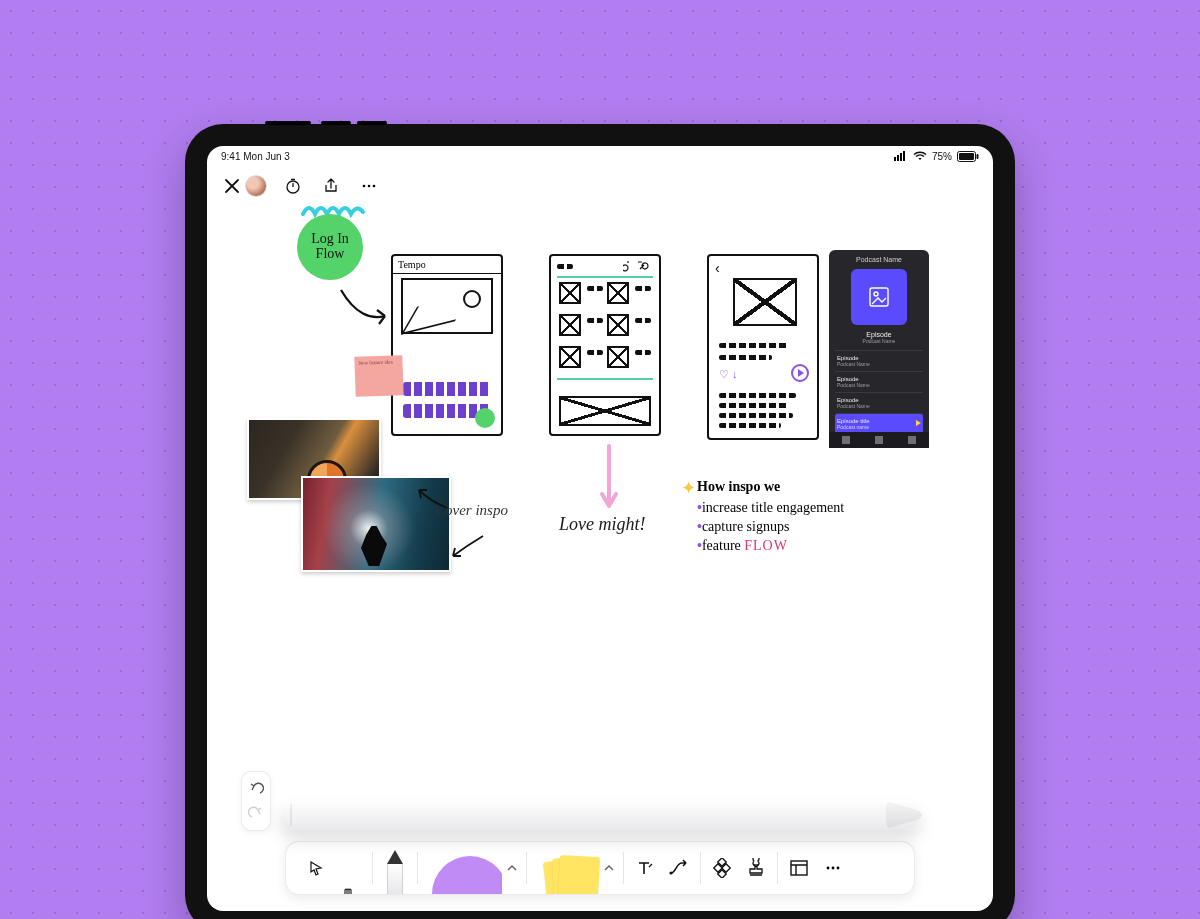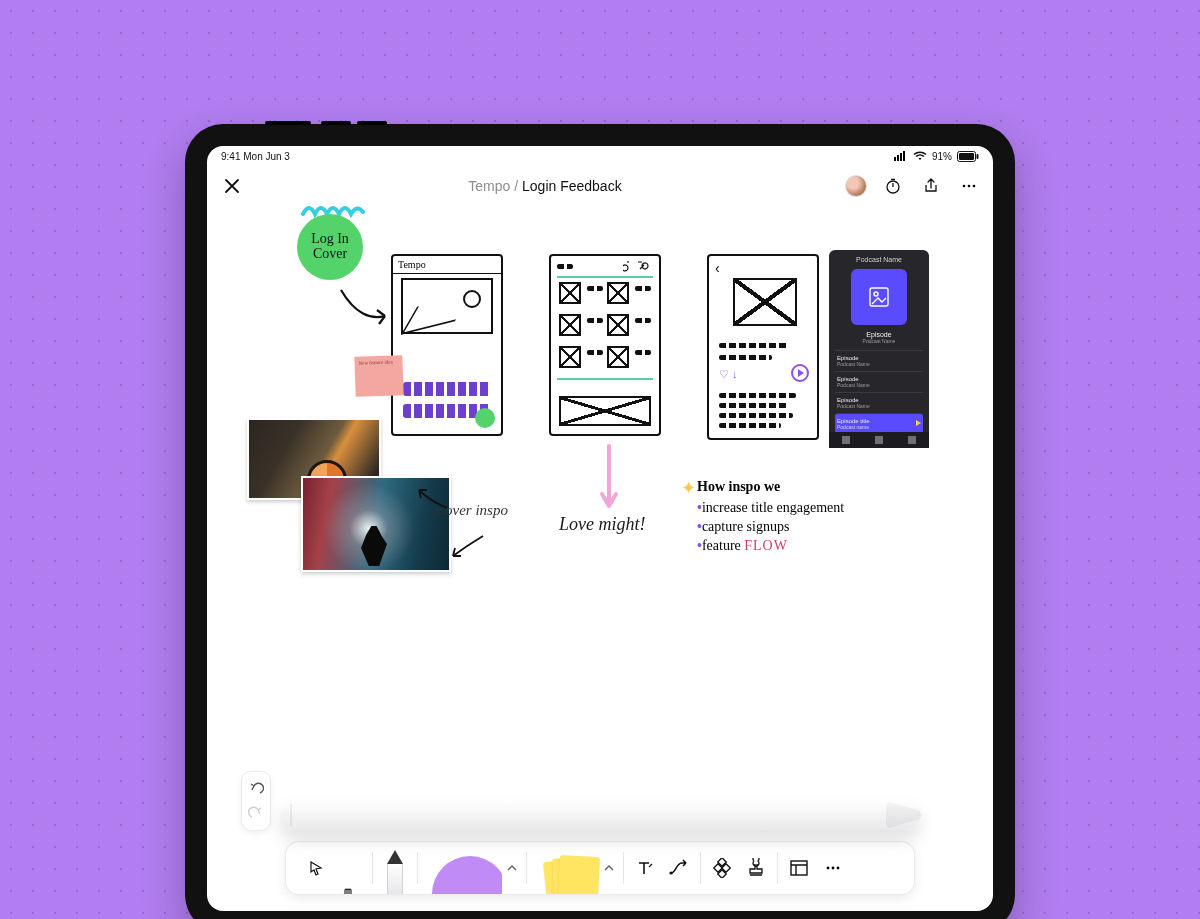--- a/index.html
+++ b/index.html
@@ -245,41 +245,36 @@
               <rect x="9" y="0" width="2" height="10"></rect>
             </svg>
         </span>
         <span class="wifi-icon">
           <svg width="14" height="10" viewBox="0 0 14 10">
               <path d="M7 9 L5.5 7.5 A2 2 0 0 1 8.5 7.5 Z" fill="#111"></path>
               <path d="M3 5.5 A6 6 0 0 1 11 5.5" fill="none" stroke="#111" stroke-width="1.6"></path>
               <path d="M1 3.5 A9 9 0 0 1 13 3.5" fill="none" stroke="#111" stroke-width="1.6"></path>
             </svg>
         </span>
-        <span>91%</span>
+        <span>75%</span>
         <span class="battery-icon">
           <svg width="22" height="11" viewBox="0 0 22 11">
               <rect x="0.5" y="0.5" width="18" height="10" rx="2" fill="none" stroke="#111"></rect>
               <rect x="2" y="2" width="15" height="7" rx="1" fill="#111"></rect>
               <rect x="19.5" y="3" width="2" height="5" rx="1" fill="#111"></rect>
             </svg>
         </span>
       </div>
     </div>
 
     <div class="topnav">
       <div class="close icon-btn">
         <svg width="16" height="16" viewBox="0 0 16 16">
             <path d="M2 2 L14 14 M14 2 L2 14" stroke="#111" stroke-width="1.8" stroke-linecap="round"></path>
           </svg>
-      </div>
-      <div class="title">
-        <span class="crumb">Tempo</span>
-        <span class="crumb">/</span>
-        <span>Login Feedback</span>
       </div>
       <div class="actions">
         <div class="avatar"></div>
         <div class="icon-btn">
           <svg width="18" height="18" viewBox="0 0 18 18">
               <circle cx="9" cy="10" r="6" fill="none" stroke="#111" stroke-width="1.3"></circle>
               <path d="M9 10 V6" stroke="#111" stroke-width="1.3"></path>
               <path d="M7 2.4 H11" stroke="#111" stroke-width="1.3"></path>
             </svg>
         </div>
@@ -299,21 +294,21 @@
       </div>
     </div>
 
     <div class="canvas">
 
       <svg class="scribble-cyan" width="70" height="24">
         <path d="M4 16 Q10 4 16 16 Q22 4 28 16 Q34 4 40 16 Q46 4 52 16 Q58 6 64 14" fill="none" stroke="#36cfe0" stroke-width="4" stroke-linecap="round"></path>
       </svg>
 
       <div class="login-badge hand" style="white-space:pre-line;">Log In
-Cover</div>
+Flow</div>
 
       <svg class="arrow1" width="60" height="48">
         <path d="M6 6 C 20 30, 36 36, 50 32" fill="none" stroke="#111" stroke-width="2.2"></path>
         <path d="M50 32 L42 26 M50 32 L44 40" fill="none" stroke="#111" stroke-width="2.2"></path>
       </svg>
 
       <div class="wf wf1">
         <div class="hdr hand">Tempo</div>
         <div class="img-ph"></div>
         <div class="bar scribble-line" style="top:126px;"></div>

